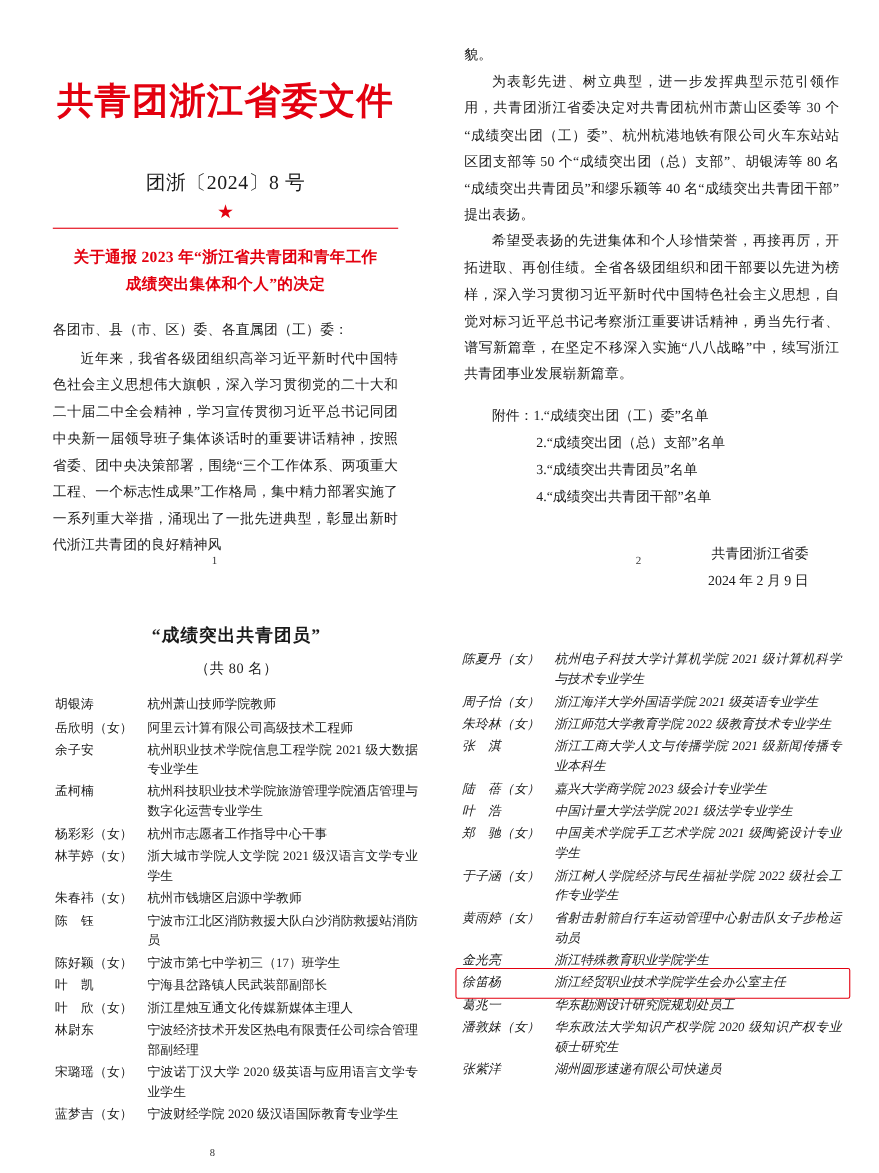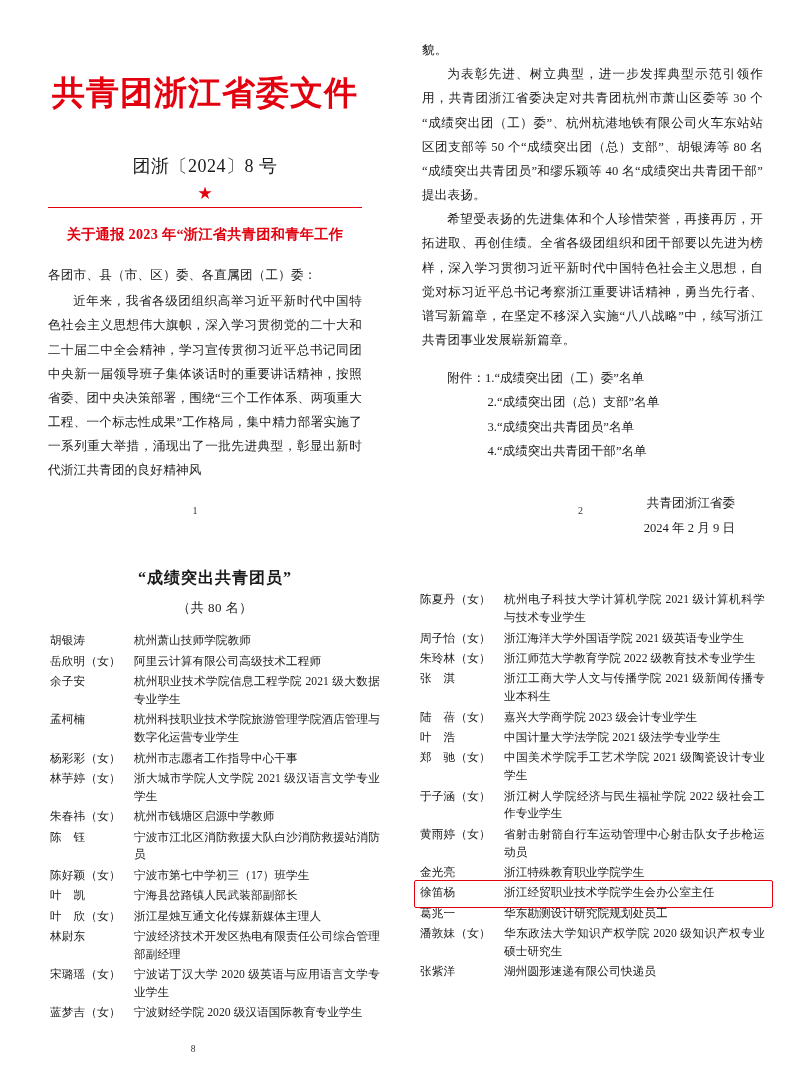--- a/index.html
+++ b/index.html
@@ -111,21 +111,21 @@
 
   
   .bottom-half {
     position: absolute;
     left: 0; top: 540px;
     width: 799px; height: 526px;
     display: flex;
   }
   .app-col { box-sizing: border-box; position: relative; }
   .app-col.left  { width: 410px; padding: 16px 30px 0 50px; }
-  .app-col.right { width: 389px; padding: 36px 34px 16px 10px; }
+  .app-col.right { width: 389px; padding: 36px 34px 16px 10px; font-style: italic; }
 
   .attach-label { font-size: 12.5px; letter-spacing: .5px; }
   .app-title {
     text-align: center;
     font-weight: bold;
     font-size: 16px;
     margin-top: 12px;
     letter-spacing: 1px;
   }
   .app-sub {
@@ -183,20 +183,21 @@
 <div class="page">
 
   <div class="top-half">
 
     <div class="doc-col left">
       <div class="redhead">共青团浙江省委文件</div>
       <div class="docnum">团浙〔2024〕8 号</div>
       <div class="redstar">★</div>
       <div class="redline"></div>
       <div class="title-red">关于通报 2023 年“浙江省共青团和青年工作</div>
+      <div class="title-red">成绩突出集体和个人”的决定</div>
       <p class="body-p first">各团市、县（市、区）委、各直属团（工）委：</p>
       <p class="body-p indent gap">近年来，我省各级团组织高举习近平新时代中国特色社会主义思想伟大旗帜，深入学习贯彻党的二十大和二十届二中全会精神，学习宣传贯彻习近平总书记同团中央新一届领导班子集体谈话时的重要讲话精神，按照省委、团中央决策部署，围绕“三个工作体系、两项重大工程、一个标志性成果”工作格局，集中精力部署实施了一系列重大举措，涌现出了一批先进典型，彰显出新时代浙江共青团的良好精神风</p>
       <div class="pagenum">1</div>
     </div>
 
     <div class="doc-col right">
       <p class="body-p">貌。</p>
       <p class="body-p indent">为表彰先进、树立典型，进一步发挥典型示范引领作用，共青团浙江省委决定对共青团杭州市萧山区委等 30 个“成绩突出团（工）委”、杭州杭港地铁有限公司火车东站站区团支部等 50 个“成绩突出团（总）支部”、胡银涛等 80 名“成绩突出共青团员”和缪乐颖等 40 名“成绩突出共青团干部”提出表扬。</p>
       <p class="body-p indent">希望受表扬的先进集体和个人珍惜荣誉，再接再厉，开拓进取、再创佳绩。全省各级团组织和团干部要以先进为榜样，深入学习贯彻习近平新时代中国特色社会主义思想，自觉对标习近平总书记考察浙江重要讲话精神，勇当先行者、谱写新篇章，在坚定不移深入实施“八八战略”中，续写浙江共青团事业发展崭新篇章。</p>
       <div class="attach-list">

